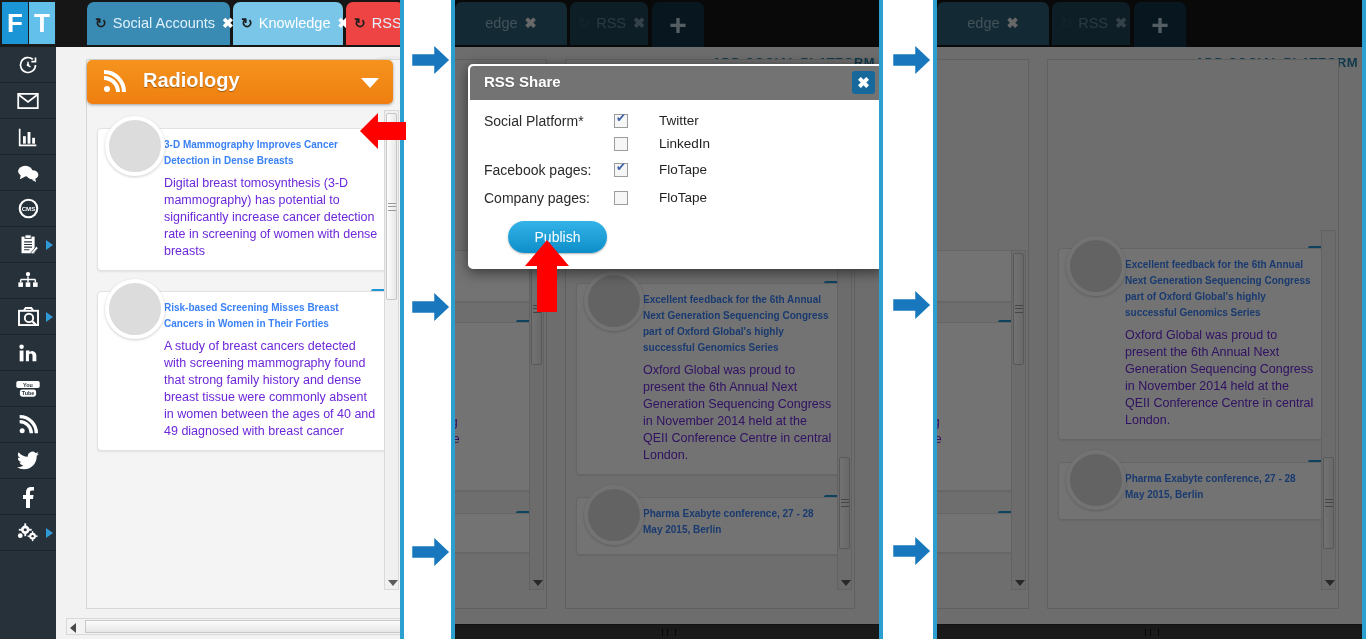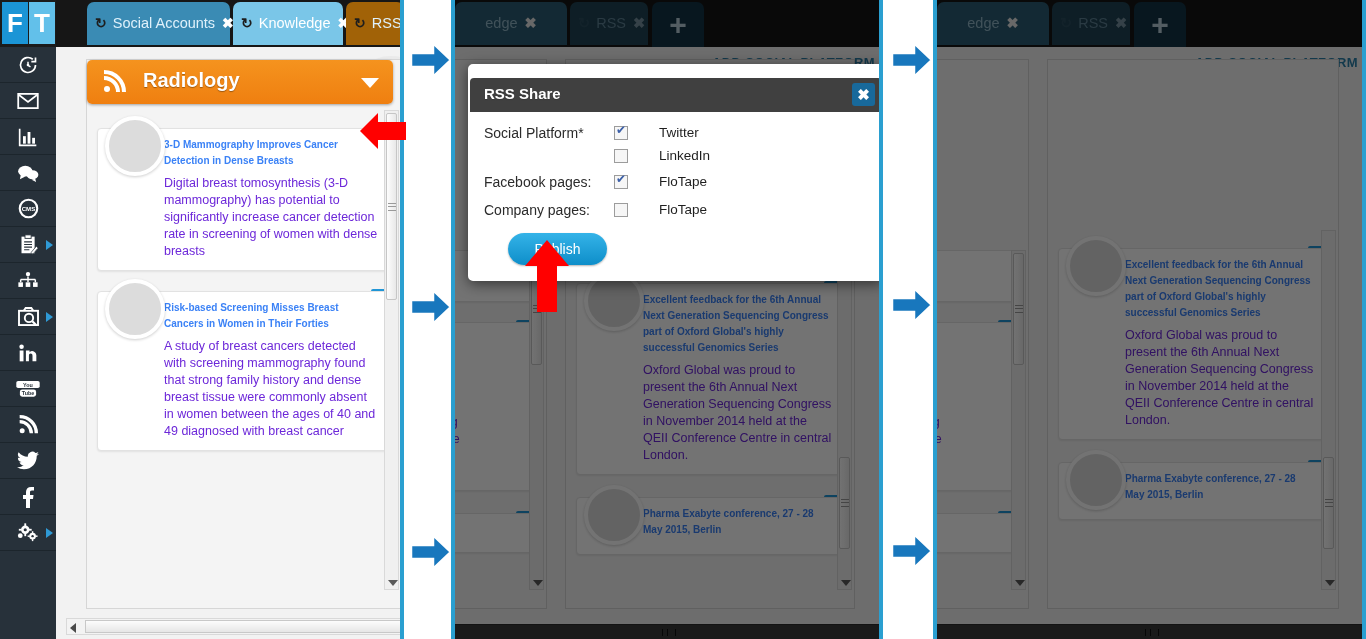--- a/index.html
+++ b/index.html
@@ -23,21 +23,21 @@
   .logo .f{left:2px;background:#1b95d6;}
   .logo .t{left:29px;background:#62c0ea;}
 
   .tab{position:absolute;top:2px;height:43px;border-radius:7px 7px 0 0;
        color:#dff1fb;font-size:14.5px;line-height:43px;white-space:nowrap;
        padding:0 8px;box-sizing:border-box;}
   .tab .refresh{display:inline-block;margin-right:6px;font-size:14px;color:#1e1e1e;font-weight:bold;}
   .tab .xclose{display:inline-block;margin-left:7px;font-size:14px;font-weight:bold;color:#fff;}
   .tab.t1{left:87px;width:143px;background:#3a8bb4;}
   .tab.t2{left:233px;width:110px;background:#7ac6e8;color:#fff;}
-  .tab.t3{left:346px;width:58px;background:#a16207;}
+  .tab.t3{left:346px;width:58px;background:#ef4444;}
   .tab.t2 .refresh{color:#1d1d1d;}
 
   .tab-dim{position:absolute;top:2px;height:43px;border-radius:7px 7px 0 0;
        font-size:14.5px;line-height:43px;white-space:nowrap;padding:0 8px;box-sizing:border-box;}
   .tab-dim .refresh{display:inline-block;margin-right:6px;font-weight:bold;}
   .tab-dim .xclose{display:inline-block;margin-left:7px;font-weight:bold;}
   .tab-knowledge{left:-55px;width:112px;background:#2c5c73;color:#8fb4c6;text-align:center;}
   .tab-knowledge .xclose{color:#e6e6e6;}
   .tab-rssd{left:60px;width:78px;background:#1f4354;color:#5d8194;}
   .tab-rssd .refresh{color:#2a4d5e;}
@@ -117,21 +117,21 @@
   .hgrip i{position:absolute;left:50%;top:4px;transform:translateX(-50%);
      width:12px;height:7px;border-left:1.5px solid #111;border-right:1.5px solid #111;}
   .hgrip i:after{content:"";position:absolute;left:4px;top:0;bottom:0;border-left:1.5px solid #111;}
 
   
   .overlay{position:absolute;left:0;top:0;width:880px;height:639px;background:rgba(0,0,0,.55);z-index:40;}
 
   
   .modal{position:absolute;z-index:60;background:#fff;border:2px solid #fff;border-radius:5px;
      box-shadow:0 3px 14px rgba(0,0,0,.55);}
-  .modal .mhead{height:34px;background:#404040;border-radius:4px 4px 0 0;position:relative;margin-top:12px;}
+  .modal .mhead{height:34px;background:#737373;border-radius:4px 4px 0 0;position:relative;}
   .modal .mhead .mt{position:absolute;left:14px;top:7px;color:#fff;font-size:15px;font-weight:bold;
      text-shadow:0 1px 1px rgba(0,0,0,.18);}
   .modal .mhead .mx{position:absolute;right:7px;top:5px;width:23px;height:23px;background:#18699b;
      border-radius:3px;color:#fff;font-size:15px;font-weight:bold;line-height:23px;text-align:center;}
   .modal .mbody{position:relative;padding:10px 14px 14px 14px;}
   .frow{position:relative;height:27px;}
   .flab{position:absolute;left:0;top:3px;font-size:14px;color:#2b2b2b;}
   .cb{position:absolute;width:14px;height:14px;border:1px solid #9c9c9c;background:#f6f6f6;
      top:4px;box-sizing:border-box;}
   .cb.on:after{content:"✔";position:absolute;left:1px;top:-4px;font-size:12px;color:#3b5fa8;}

